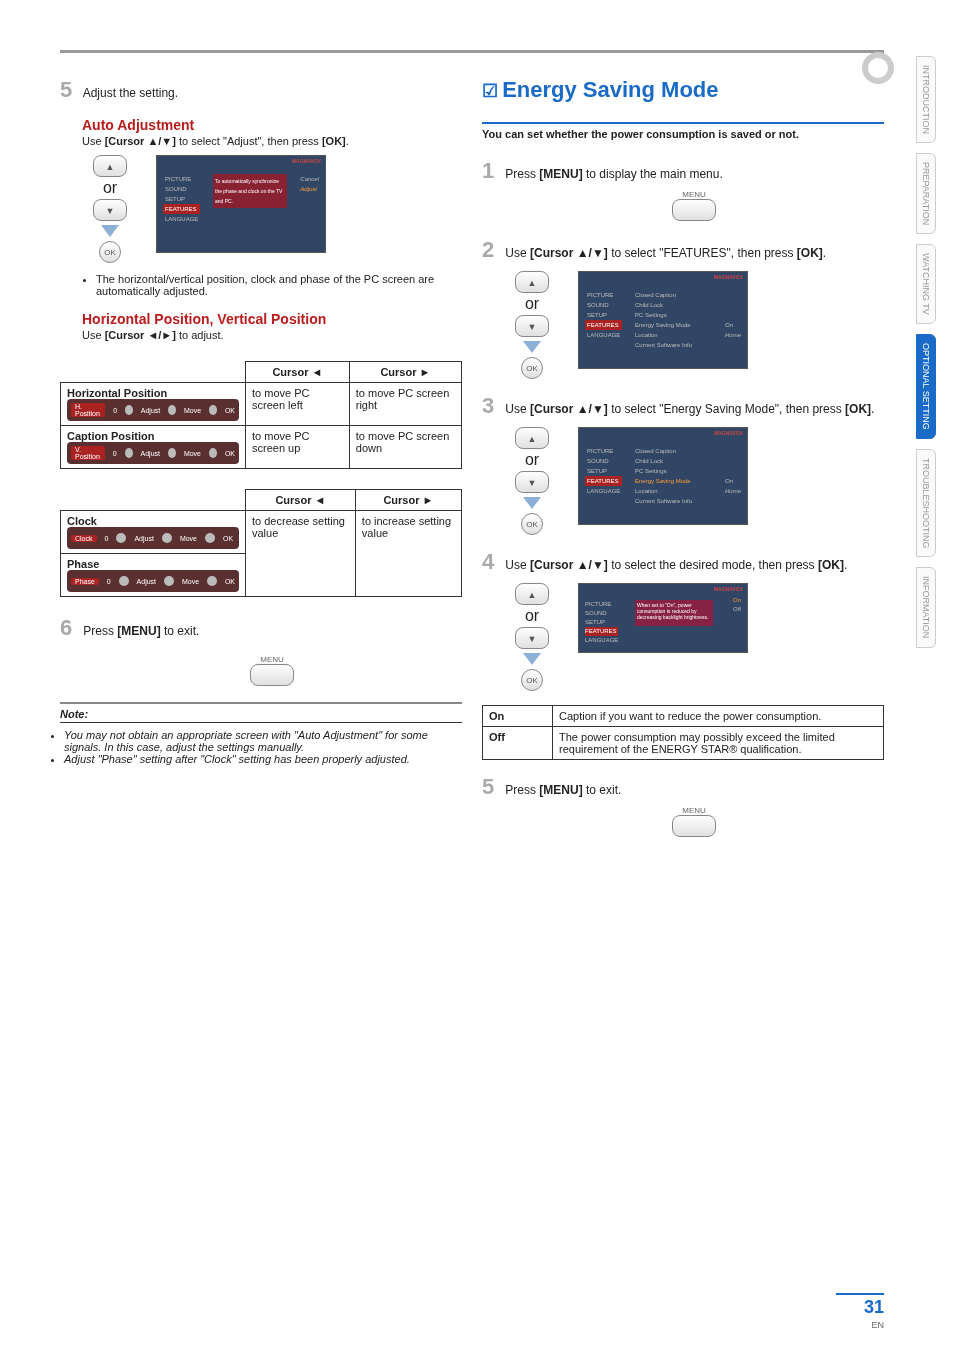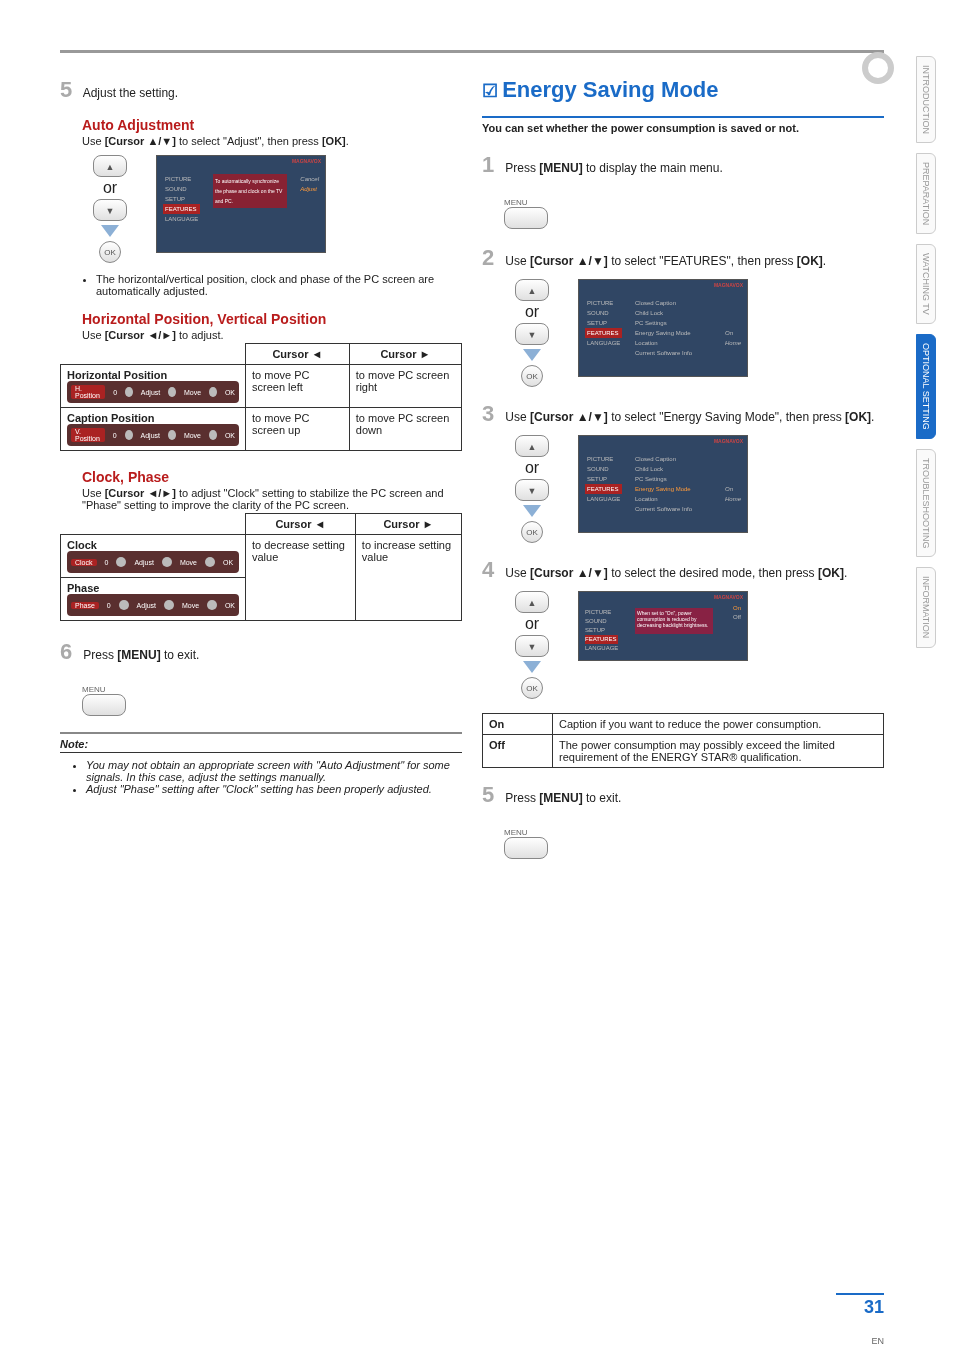--- a/index.html
+++ b/index.html
@@ -4,55 +4,55 @@
 <style>
 * { margin: 0; padding: 0; box-sizing: border-box; }
 body { font-family: Arial, Helvetica, sans-serif; font-size: 12px; color: #222; width: 954px; height: 1348px; position: relative; background: #fff; }
 .page { padding: 50px 70px 40px 60px; position: relative; height: 100%; }
 .top-rule { height: 3px; background: #999; margin-bottom: 24px; }
 .cols { display: flex; gap: 20px; }
 .col { flex: 1; }
 .bignum { font-size: 22px; font-weight: bold; color: #aaa; display: inline-block; width: 20px; }
 .step { margin-bottom: 14px; }
 .step-text { display: inline; }
-.section-head-blue { font-size: 22px; font-weight: bold; color: #1a6bc7; border-bottom: 2px solid #1a6bc7; padding-bottom: 13px; margin-bottom: 4px; }
+.section-head-blue { font-size: 22px; font-weight: bold; color: #1a6bc7; border-bottom: 2px solid #1a6bc7; padding-bottom: 19px; margin-bottom: 4px; }
 .section-head-blue .chk { font-size: 18px; margin-right: 4px; }
 .section-sub { font-size: 11px; font-weight: bold; margin-bottom: 18px; }
 .sub-head { color: #b91c1c; font-weight: bold; font-size: 14px; margin-top: 6px; margin-bottom: 2px; }
 .small { font-size: 11px; }
 .indent { margin-left: 22px; }
-.tbl { border-collapse: collapse; width: 100%; margin-top: 2px; font-size: 11px; }
+.tbl { border-collapse: collapse; width: 100%; margin-top: 20px; font-size: 11px; }
 .tbl th, .tbl td { border: 1px solid #333; padding: 4px 6px; vertical-align: top; }
 .tbl th { font-weight: bold; text-align: center; }
 .pill { display: inline-block; border: 1px solid #888; border-radius: 8px; width: 34px; height: 22px; font-size: 9px; text-align: center; line-height: 22px; background: linear-gradient(#fefefe,#e0e0e0); color: #555; }
 .ok-circ { display: inline-block; width: 22px; height: 22px; border: 1px solid #888; border-radius: 50%; line-height: 22px; text-align: center; font-size: 8px; background: linear-gradient(#fefefe,#e0e0e0); color: #555; }
 .arrowdn { width: 0; height: 0; border-left: 9px solid transparent; border-right: 9px solid transparent; border-top: 12px solid #8cb0d6; margin: 4px auto; }
 .remote-stack { text-align: center; width: 56px; }
 .remote-stack .or { font-size: 16px; margin: 2px 0; }
 .screen { border: 1px solid #555; background: #304664; width: 170px; height: 98px; position: relative; font-size: 7px; color: #bbb; padding: 14px 6px 6px 6px; }
 .screen .menu-col { position: absolute; left: 6px; top: 18px; font-size: 6px; line-height: 10px; }
 .screen .menu-col div { padding: 0 2px; }
 .screen .hl-red { background: #aa2222; color: #fff; }
 .screen .mid-col { position: absolute; left: 56px; top: 18px; font-size: 6px; line-height: 10px; }
 .screen .ornage { color: #ff9a3a; }
 .screen .right-col { position: absolute; right: 6px; top: 18px; font-size: 6px; line-height: 10px; font-style: italic; }
 .screen .brand { position: absolute; right: 4px; top: 2px; font-size: 5px; color: #c44; font-weight: bold; }
 .ministrip { background: #5a2f2f; color: #fff; font-size: 7px; padding: 2px 4px; border-radius: 4px; width: 172px; height: 22px; display: flex; align-items: center; gap: 8px; }
 .ministrip .lab { background: #aa2222; padding: 0 4px; border-radius: 2px; }
 .ministrip .dot { width: 10px; height: 10px; background: #bbb; border-radius: 50%; display: inline-block; }
 .note-box { font-size: 11px; margin-top: 14px; border-top: 2px solid #888; }
 .note-head { font-weight: bold; font-style: italic; border-bottom: 1px solid #333; display: block; padding: 4px 0 2px; }
-.note-box ul { margin: 6px 0 0 26px; font-style: italic; }
+.note-box ul { margin: 6px 0 0 4px; font-style: italic; }
 .side-tabs { position: absolute; right: 18px; top: 56px; display: flex; flex-direction: column; gap: 10px; }
 .side-tab { writing-mode: vertical-rl; font-size: 9px; color: #999; border: 1px solid #ccc; padding: 8px 4px; text-align: center; border-radius: 0 6px 6px 0; background: #fafafa; }
 .side-tab.active { background: #1a6bc7; color: #fff; border-color: #1a6bc7; }
 .page-num { position: absolute; right: 70px; bottom: 30px; font-size: 18px; font-weight: bold; color: #1a6bc7; border-top: 2px solid #1a6bc7; padding-top: 2px; width: 48px; text-align: right; }
-.page-en { position: absolute; right: 70px; bottom: 2px; font-size: 9px; color: #666; }
+.page-en { position: absolute; right: 70px; bottom: 18px; font-size: 9px; color: #666; }
 .remote-row { display: flex; align-items: flex-start; gap: 18px; margin-top: 8px; margin-left: 22px; }
-.menu-btn { text-align: left; margin-top: 20px; font-size: 8px; color: #666; margin-left: 22px; }
+.menu-btn { text-align: center; margin-top: 6px; font-size: 8px; color: #666; margin-left: 22px; }
 .tinyscreen2 { border:1px solid #555; background:#304664; width:170px; height:70px; position:relative; padding:12px 6px 6px 6px; }
 .tinyscreen2 .brand { position:absolute; right:4px; top:2px; font-size:5px; color:#c44; font-weight:bold; }
 .tinyscreen2 .menu-col { position:absolute; left:6px; top:16px; font-size:6px; line-height:9px; color:#bbb; }
 .tinyscreen2 .box { position:absolute; left:56px; top:16px; width:78px; height:26px; background:#824; font-size:5px; color:#fff; padding:2px; }
 .tinyscreen2 .opts { position:absolute; right:6px; top:12px; font-size:6px; color:#bbb; line-height:9px; }
 .corner-circle { position:absolute; right:60px; top:52px; width:32px; height:32px; border:6px solid #ccc; border-radius:50%; }
 </style>
 </head>
 <body>
 
@@ -149,26 +149,20 @@
               <span class="dot"></span>
                   <span>OK</span>
             </div>
           </td>
           <td>to move PC screen up</td>
           <td>to move PC screen down</td>
         </tr>
       </tbody>
         </table>
 
-      <div class="indent">
-        <div class="sub-head" style="margin-top:18px;">Clock, Phase</div>
-        <div class="small">
-          <span>Use </span><b>[Cursor ◄/►]</b><span> to adjust "Clock" setting to stabilize the PC screen and "Phase" setting to improve the clarity of the PC screen.</span>
-        </div>
-      </div>
 
       <table class="tbl">
         <tbody>
             <tr>
           <th style="border:none;"></th>
           <th><span>Cursor ◄</span></th>
           <th><span>Cursor ►</span></th>
         </tr>
         <tr>
           <td rowspan="1">

